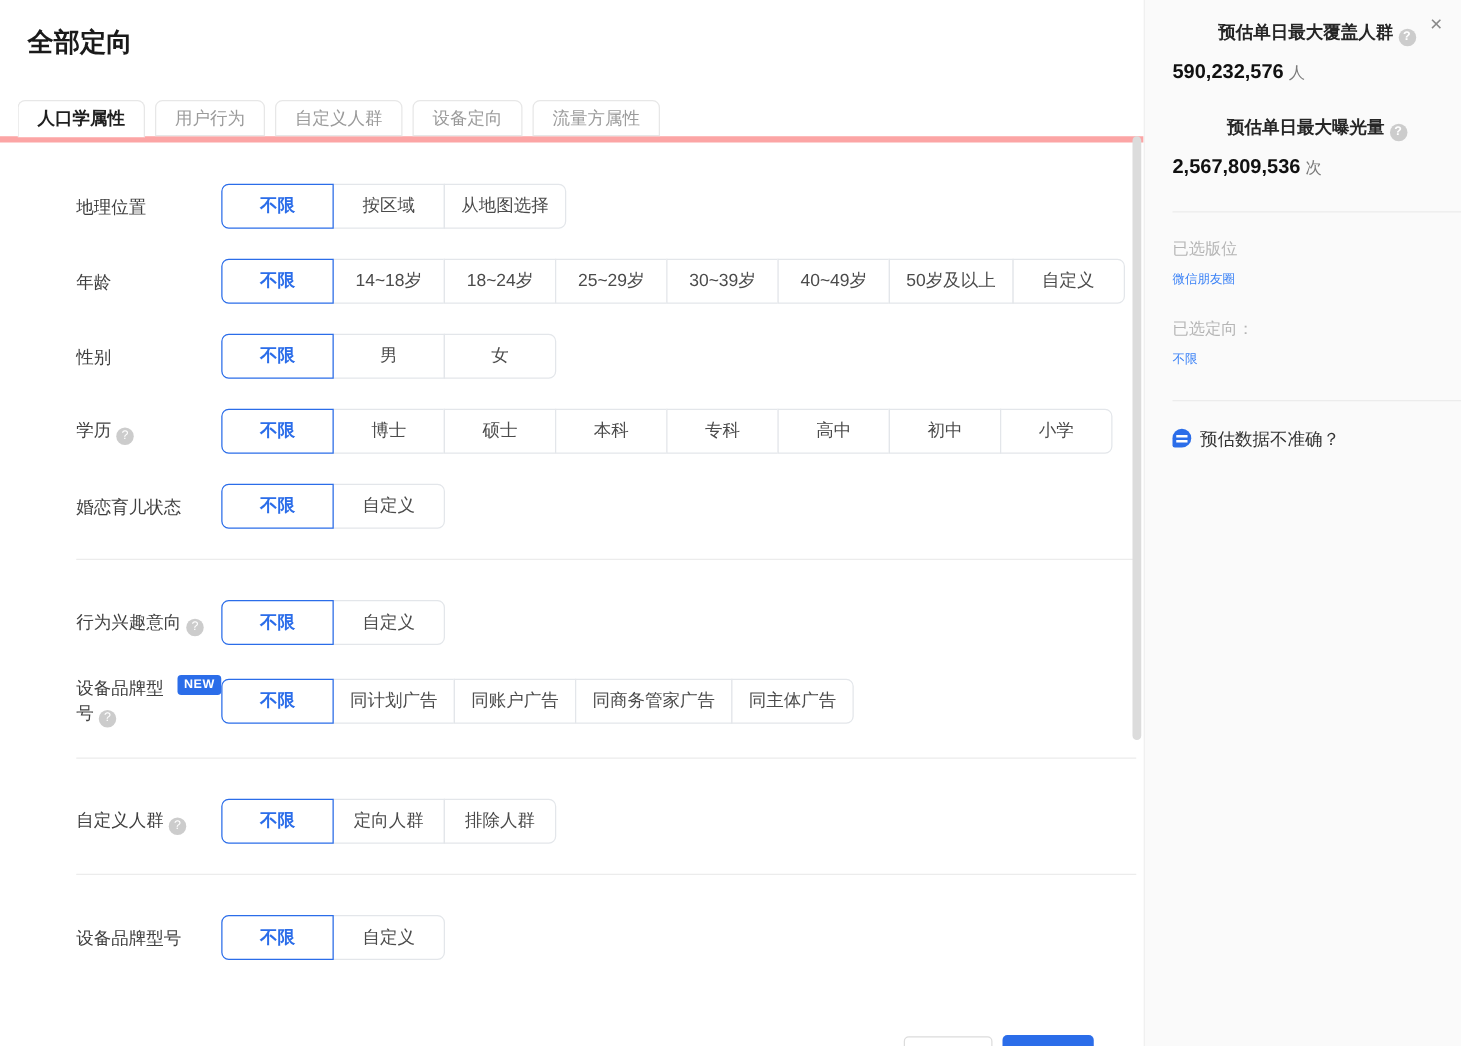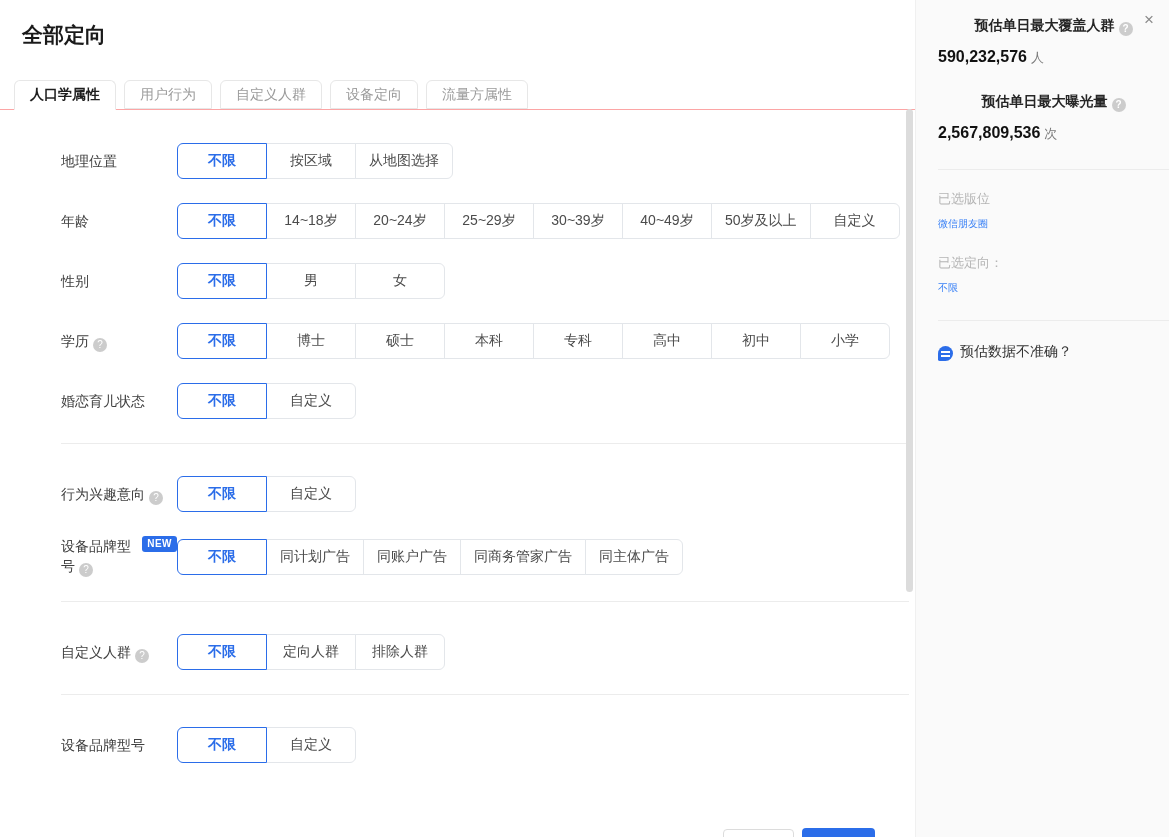--- a/index.html
+++ b/index.html
@@ -10,21 +10,21 @@
   }
   *{box-sizing:border-box;}
   html,body{margin:0;padding:0;}
   body{
     width:1169px;height:837px;overflow:hidden;background:#fff;position:relative;
     font-family:"Liberation Sans","DejaVu Sans",sans-serif;color:var(--text);
   }
   
   .main{position:absolute;left:0;top:2px;width:915px;height:837px;background:#fff;overflow:hidden;}
   .dialog-title{margin:18px 0 0 22px;font-size:21px;line-height:29px;font-weight:bold;color:#1a1a1a;}
-  .tabstrip{display:flex;align-items:flex-end;padding-left:14px;margin-top:31px;border-bottom:1px solid #fca5a5;}
+  .tabstrip{display:flex;align-items:flex-end;padding-left:14px;margin-top:31px;border-bottom:5px solid #fca5a5;}
   .tab{height:29px;padding:0 15px;display:flex;align-items:center;font-size:14px;color:#9b9b9b;
        background:#fff;border:1px solid #e7e7e7;border-radius:6px 6px 0 0;margin-right:8px;
        position:relative;cursor:pointer;white-space:nowrap;}
   .tab.active{color:#1f1f1f;font-weight:bold;margin-bottom:-1px;height:30px;z-index:2;border-bottom:1px solid #fff;}
   .content{padding-top:33px;padding-left:39px;}
   .row{display:flex;align-items:center;margin:0 0 24px 22px;}
   .row-label{width:116px;flex:none;font-size:14px;line-height:20px;color:var(--text);}
   .badge{float:right;background:var(--accent);color:#fff;font-size:10px;line-height:16px;
          padding:0 5px;border-radius:3px;font-weight:bold;letter-spacing:.5px;}
   .help{display:inline-block;width:14px;height:14px;border-radius:50%;background:#ccc;color:#fff;
@@ -49,21 +49,21 @@
   .close-btn{position:absolute;top:10px;right:10px;width:20px;height:20px;border:none;background:none;
              font-size:17px;line-height:20px;color:#8a8a8a;cursor:pointer;padding:0;}
   .stat{margin-bottom:20px;}
   .stat-label{font-size:14px;font-weight:600;color:#262626;line-height:20px;text-align:center;}
   .stat-value-line{margin-top:8px;line-height:26px;}
   .stat-value{font-size:16px;font-weight:bold;color:#111;text-align:center;}
   .stat-unit{font-size:13px;color:#7a7a7a;margin-left:4px;}
   .side-divider{height:1px;background:var(--divider);margin-top:22px;}
   .side-small-label{font-size:13px;color:#b5b5b5;line-height:18px;margin-top:20px;}
   .side-value{font-size:10px;color:#3b82f6;line-height:20px;margin-top:6px;}
-  .feedback{display:flex;align-items:flex-end;margin-top:22px;cursor:pointer;}
+  .feedback{display:flex;align-items:flex-start;margin-top:22px;cursor:pointer;}
   .fb-icon{width:15px;height:15px;background:var(--accent);border-radius:8px 8px 8px 2px;
            position:relative;flex:none;margin-right:7px;}
   .fb-icon::after{content:"";position:absolute;left:3px;top:5px;width:9px;height:2px;background:#fff;
                   box-shadow:0 4px 0 #fff;}
   .feedback-text{font-size:14px;color:#333;}
 </style>
 </head>
 <body>
 
 <div class="main">
@@ -82,21 +82,21 @@
           <button class="seg-btn selected">不限</button>
           <button class="seg-btn">按区域</button>
           <button class="seg-btn">从地图选择</button>
         </div>
       </div>
       <div class="row">
         <div class="row-label"><span>年龄</span></div>
         <div class="seg-group">
           <button class="seg-btn selected">不限</button>
           <button class="seg-btn">14~18岁</button>
-          <button class="seg-btn">20~24岁</button>
+          <button class="seg-btn">18~24岁</button>
           <button class="seg-btn">25~29岁</button>
           <button class="seg-btn">30~39岁</button>
           <button class="seg-btn">40~49岁</button>
           <button class="seg-btn">50岁及以上</button>
           <button class="seg-btn">自定义</button>
         </div>
       </div>
       <div class="row">
         <div class="row-label"><span>性别</span></div>
         <div class="seg-group">

